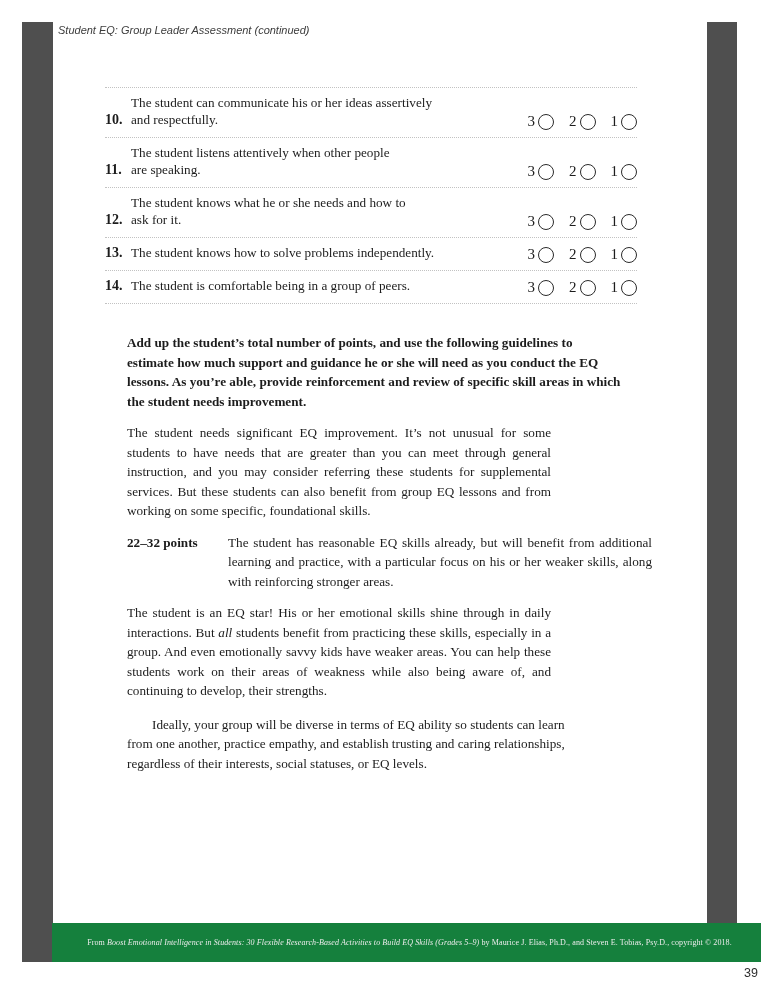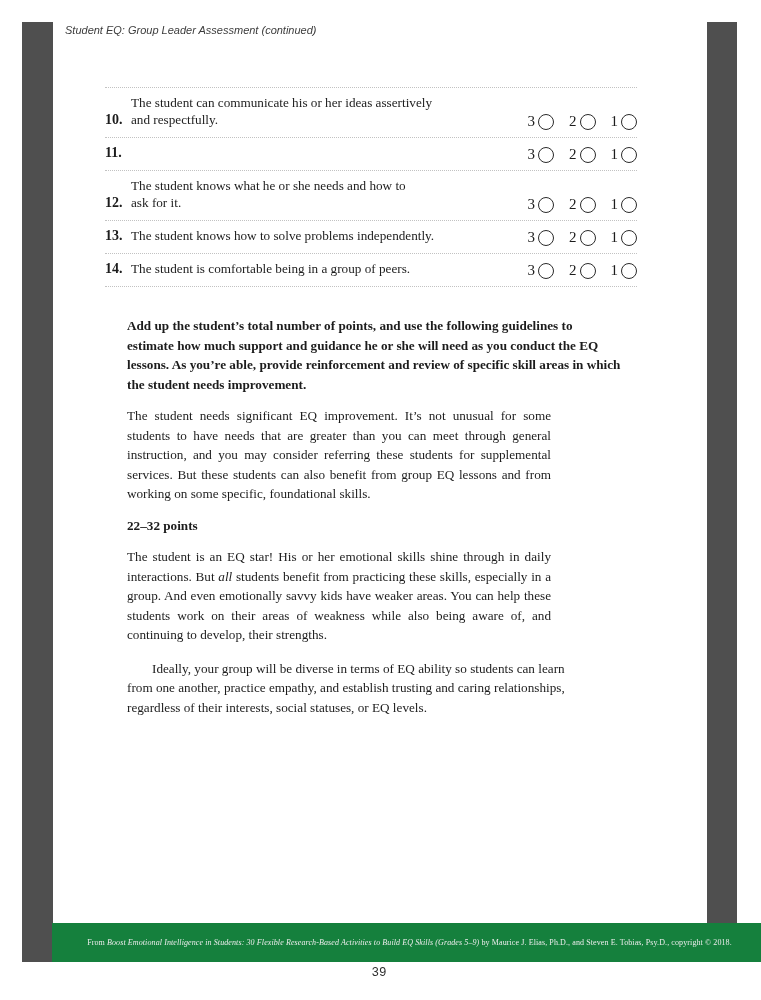--- a/index.html
+++ b/index.html
@@ -12,21 +12,21 @@
   .bar-left{left:22px;top:22px;width:31px;height:940px;}
   .bar-right{left:707px;top:22px;width:30px;height:940px;}
   .footer-band{
     position:absolute;left:10px;top:923px;width:715px;height:39px;background:#15803d;
     display:flex;flex-direction:column;justify-content:center;align-items:center;
     color:#ececec;font-size:8px;line-height:12px;text-align:center;letter-spacing:.1px;margin-left:42px;
   }
   .footer-band .ital{font-style:italic;}
   
   .running-head{
-    position:absolute;left:65px;top:24px;
+    position:absolute;left:58px;top:24px;
     font-family:"Liberation Sans", sans-serif;font-style:italic;
     font-size:11px;color:#3c3c3c;
   }
   
   .content{position:absolute;left:53px;top:80px;width:654px;}
   
   .items{margin:7px 0 0 52px;width:532px;}
   .item-row{
     display:flex;align-items:flex-end;
     border-bottom:1px dotted #c2c2c2;
@@ -42,22 +42,22 @@
   
   .para{font-size:13.2px;line-height:19.5px;}
   .intro{margin:29px 0 0 74px;width:560px;white-space:pre-line;font-weight:bold;}
   .guideline{display:flex;margin:12px 0 0 74px;width:530px;}
   .g-range{width:101px;flex:none;font-weight:bold;font-size:13.2px;line-height:19.5px;}
   .g-desc{width:424px;flex:none;text-align:justify;font-size:13.2px;line-height:19.5px;}
   .g-desc .ital{font-style:italic;}
   .closing{margin:14px 0 10px 74px;width:545px;text-indent:25px;white-space:pre-line;}
   
   .folio{
-    position:absolute;left:0;top:966px;width:758px;text-align:center;
-    font-family:Liberation Mono, monospace;font-size:12.5px;color:#2e2e2e;
+    position:absolute;left:0;top:966px;width:758px;text-align:right;
+    font-family:Liberation Sans, sans-serif;font-size:12.5px;color:#2e2e2e;
   }
 </style>
 </head>
 <body>
 
 <div class="bar bar-left"></div>
 <div class="bar bar-right"></div>
 
 <div class="running-head">Student EQ: Group Leader Assessment (continued)</div>
 
@@ -80,20 +80,22 @@
           </span>
         <span class="rg">
             <span class="rg-num">1</span>
             <span class="rg-circle"></span>
           </span>
       </span>
     </div>
 
     <div class="item-row">
       <span class="item-num">11.</span>
+      <span class="item-text">The student listens attentively when other people
+are speaking.</span>
       <span class="item-rating">
         <span class="rg">
             <span class="rg-num">3</span>
             <span class="rg-circle"></span>
           </span>
         <span class="rg">
             <span class="rg-num">2</span>
             <span class="rg-circle"></span>
           </span>
         <span class="rg">
@@ -167,20 +169,21 @@
 estimate how much support and guidance he or she will need as you conduct the EQ
 lessons. As you’re able, provide reinforcement and review of specific skill areas in which
 the student needs improvement.</p>
 
   <div class="guideline">
     <span class="g-desc">The student needs significant EQ improvement. It’s not unusual for some students to have needs that are greater than you can meet through general instruction, and you may consider referring these students for supplemental services. But these students can also benefit from group EQ lessons and from working on some specific, foundational skills.</span>
   </div>
 
   <div class="guideline">
     <span class="g-range">22–32 points</span>
+    <span class="g-desc">The student has reasonable EQ skills already, but will benefit from additional learning and practice, with a particular focus on his or her weaker skills, along with reinforcing stronger areas.</span>
   </div>
 
   <div class="guideline">
     <span class="g-desc"><span>The student is an EQ star! His or her emotional skills shine through in daily interactions. But </span><span class="ital">all</span><span> students benefit from practicing these skills, especially in a group. And even emotionally savvy kids have weaker areas. You can help these students work on their areas of weakness while also being aware of, and continuing to develop, their strengths.</span></span>
   </div>
 
   <p class="para closing">Ideally, your group will be diverse in terms of EQ ability so students can learn
 from one another, practice empathy, and establish trusting and caring relationships,
 regardless of their interests, social statuses, or EQ levels.</p>
 

